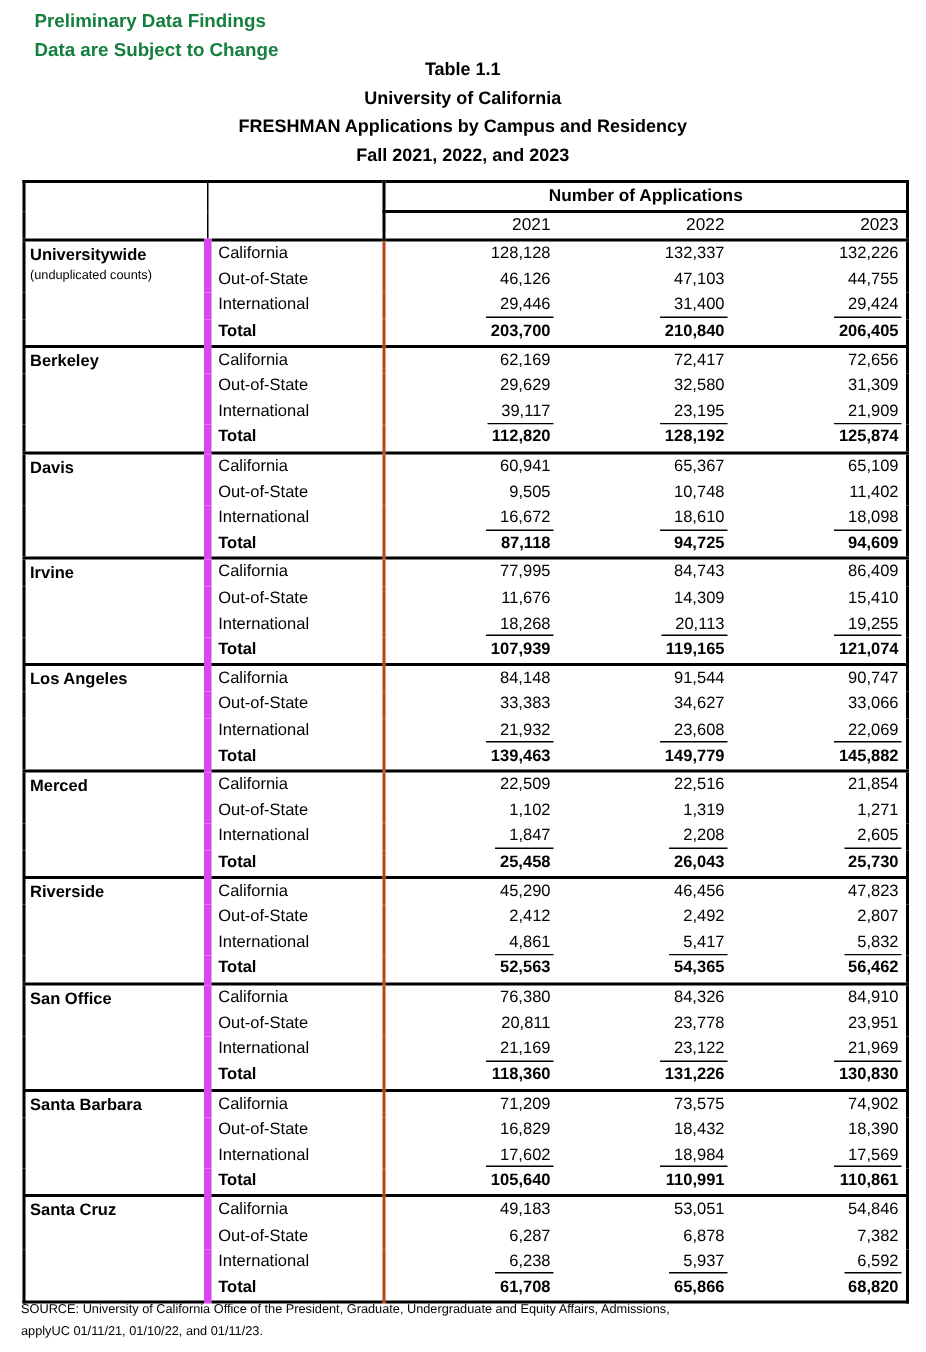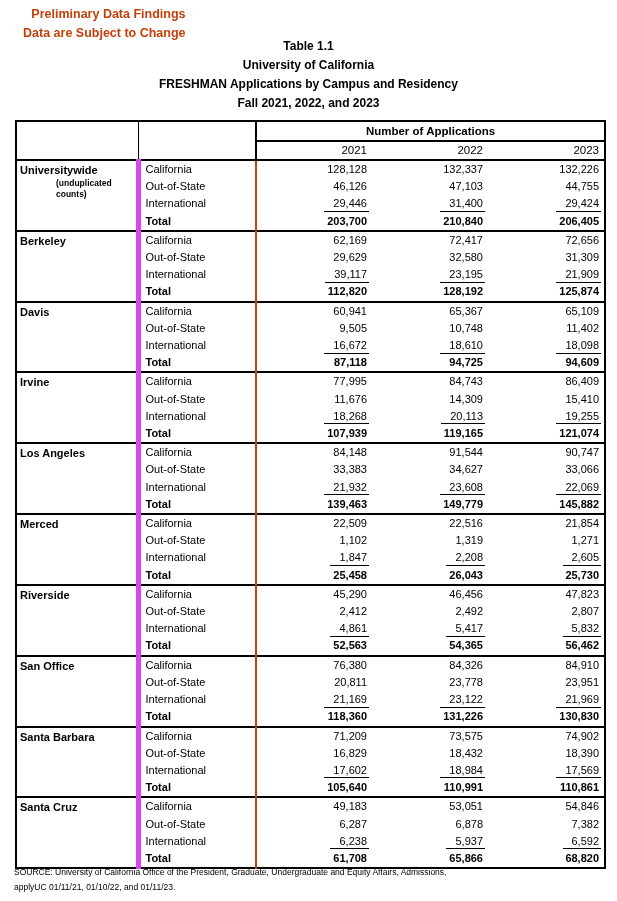--- a/index.html
+++ b/index.html
@@ -71,21 +71,21 @@
     line-height: 17px;
   }
   tbody.section { border-top: 2px solid #000; }
   tbody.section td { height: 17px; line-height: 17.2px; }
   td.campus-cell {
     border-right: 5px solid #d946ef;
     padding-left: 3px;
     padding-top: 1px;
   }
   .campus-name { font-weight: bold; font-size: 11px; line-height: 16px; }
-  .campus-note { font-weight: bold; font-size: 8.5px; line-height: 11px; margin-left: 36px; }
+  .campus-note { font-weight: normal; font-size: 8.5px; line-height: 11px; }
   td.residency-cell {
     border-right: 2px solid #c2410c;
     padding-left: 5px;
   }
   tr.total-row td { font-weight: bold; }
   td.value-cell {
     text-align: right;
     padding-right: 5px;
   }
   span.underlined {
@@ -103,21 +103,21 @@
     width: 592px;
     font-size: 8.5px;
     line-height: 14.5px;
   }
 </style>
 </head>
 <body>
 
 <div class="page">
 
-  <div class="notice" style="color: #c2410c; text-align: right;">
+  <div class="notice" style="color: #15803d;">
     <div>Preliminary Data Findings</div>
     <div>Data are Subject to Change</div>
   </div>
 
   <div class="title-block">
     <div>Table 1.1</div>
     <div>University of California</div>
     <div>FRESHMAN Applications by Campus and Residency</div>
     <div>Fall 2021, 2022, and 2023</div>
   </div>

